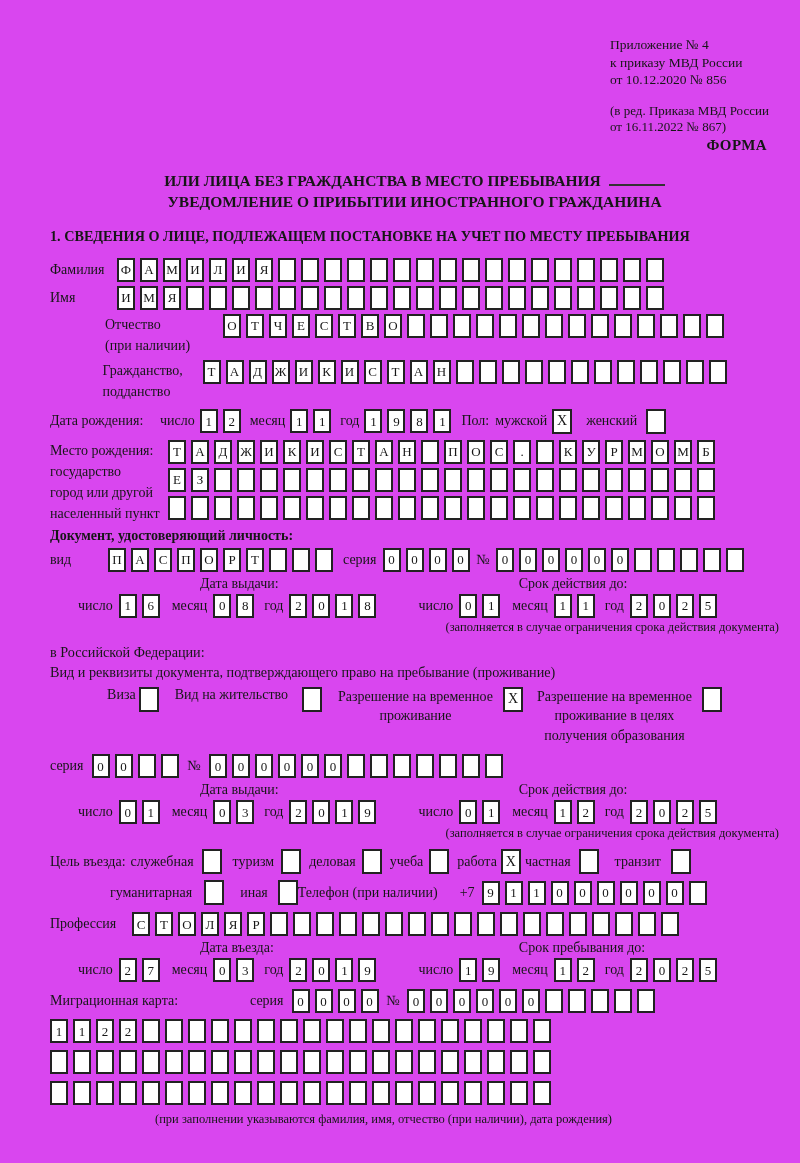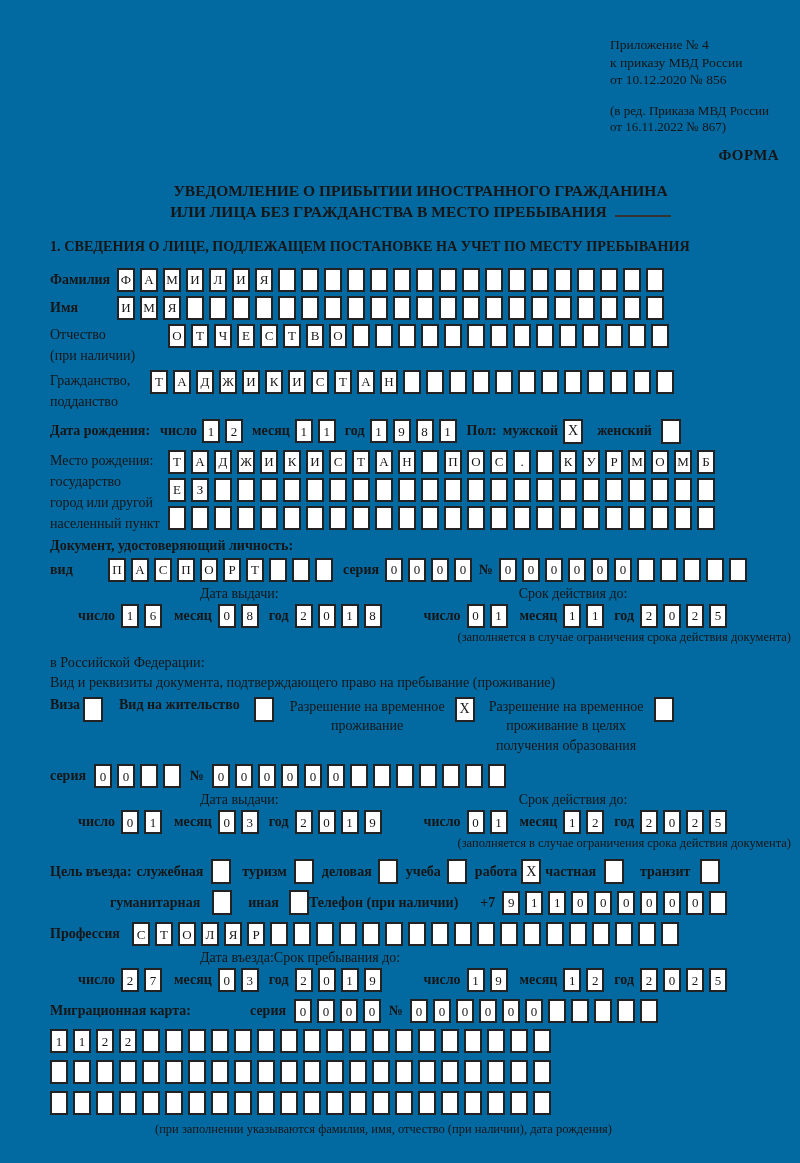--- a/index.html
+++ b/index.html
@@ -1,30 +1,30 @@
 <!DOCTYPE html>
 <html><head>
 <meta charset="utf-8">
 <style>
   html,body{margin:0;padding:0;background:#e8e8e8;}
   .page{
     width:800px;height:1163px;box-sizing:border-box;overflow:hidden;
-    background:#0369a1;color:#161616;
+    background:#d946ef;color:#161616;
     font-family:"Liberation Serif","DejaVu Serif",serif;
-    padding:36px 9px 10px 50px;position:relative;
+    padding:36px 21px 10px 50px;position:relative;
   }
   .annex{margin-left:560px;font-size:13.5px;line-height:17.5px;}
   .annex .edition{margin-top:14px;font-size:13px;line-height:16.5px;}
-  .forma{margin-top:11px;text-align:right;padding-right:12px;font-weight:bold;font-size:15px;letter-spacing:.4px;}
+  .forma{margin-top:1px;text-align:right;padding-right:12px;font-weight:bold;font-size:15px;letter-spacing:.4px;}
   .title{margin-top:16px;text-align:center;font-weight:bold;font-size:15.5px;line-height:21.5px;}
   .blank{display:inline-block;width:56px;height:13px;border-bottom:2px solid #333;margin-left:8px;}
   .sec1{margin-top:15px;font-weight:bold;font-size:14.2px;}
   .row{display:flex;align-items:center;margin-top:4px;}
-  .top{align-items:flex-start;}
-  .lbl{font-size:14px;white-space:nowrap;font-weight:bold;}
+  .top{align-items:flex-start;justify-content:center;}
+  .lbl{font-size:14px;white-space:nowrap;}
   .mlbl{font-size:14px;line-height:21px;flex:none;}
   .cells{display:inline-flex;gap:5px;flex:none;}
   .cell{
     flex:none;width:18px;height:24px;box-sizing:border-box;border:2px solid #222;
     display:inline-flex;align-items:center;justify-content:center;
     font-size:13px;line-height:1;background:#fff;
   }
   .cb .cell{width:20px;height:25px;font-size:14px;}
   .rowgap{margin-bottom:4px;}
   .dheads{display:flex;font-size:14px;margin-top:4px;}
@@ -48,22 +48,22 @@
     <div>от 10.12.2020 № 856</div>
     <div class="edition">
       <div>(в ред. Приказа МВД России</div>
       <div>от 16.11.2022 № 867)</div>
     </div>
   </div>
 
   <div class="forma">ФОРМА</div>
 
   <div class="title">
+    <div><span>ИЛИ ЛИЦА БЕЗ ГРАЖДАНСТВА В МЕСТО ПРЕБЫВАНИЯ</span><span class="blank"></span></div>
     <div>УВЕДОМЛЕНИЕ О ПРИБЫТИИ ИНОСТРАННОГО ГРАЖДАНИНА</div>
-    <div><span>ИЛИ ЛИЦА БЕЗ ГРАЖДАНСТВА В МЕСТО ПРЕБЫВАНИЯ</span><span class="blank"></span></div>
   </div>
 
   <div class="sec1">1. СВЕДЕНИЯ О ЛИЦЕ, ПОДЛЕЖАЩЕМ ПОСТАНОВКЕ НА УЧЕТ ПО МЕСТУ ПРЕБЫВАНИЯ</div>
 
   <div class="row" style="margin-top:13px">
     <div class="lbl" style="width:67px">Фамилия</div>
     <div class="cells">
         <span class="cell">Ф</span>
         <span class="cell">А</span>
         <span class="cell">М</span>
@@ -573,21 +573,21 @@
         <span class="cell"></span>
         <span class="cell"></span>
         <span class="cell"></span>
         <span class="cell"></span>
         <span class="cell"></span>
       </span>
   </div>
 
   <div class="dheads">
     <span style="margin-left:150px">Дата въезда:</span>
-    <span style="">Срок пребывания до:</span>
+    <span style="margin-left:245px">Срок пребывания до:</span>
   </div>
   <div class="drow">
     <div class="dg" style="margin-left:28px">
       <span class="lbl">число</span>
         <span class="cells">
           <span class="cell">2</span>
           <span class="cell">7</span>
         </span>
       <span class="lbl" style="margin-left:8px">месяц</span>
         <span class="cells">

